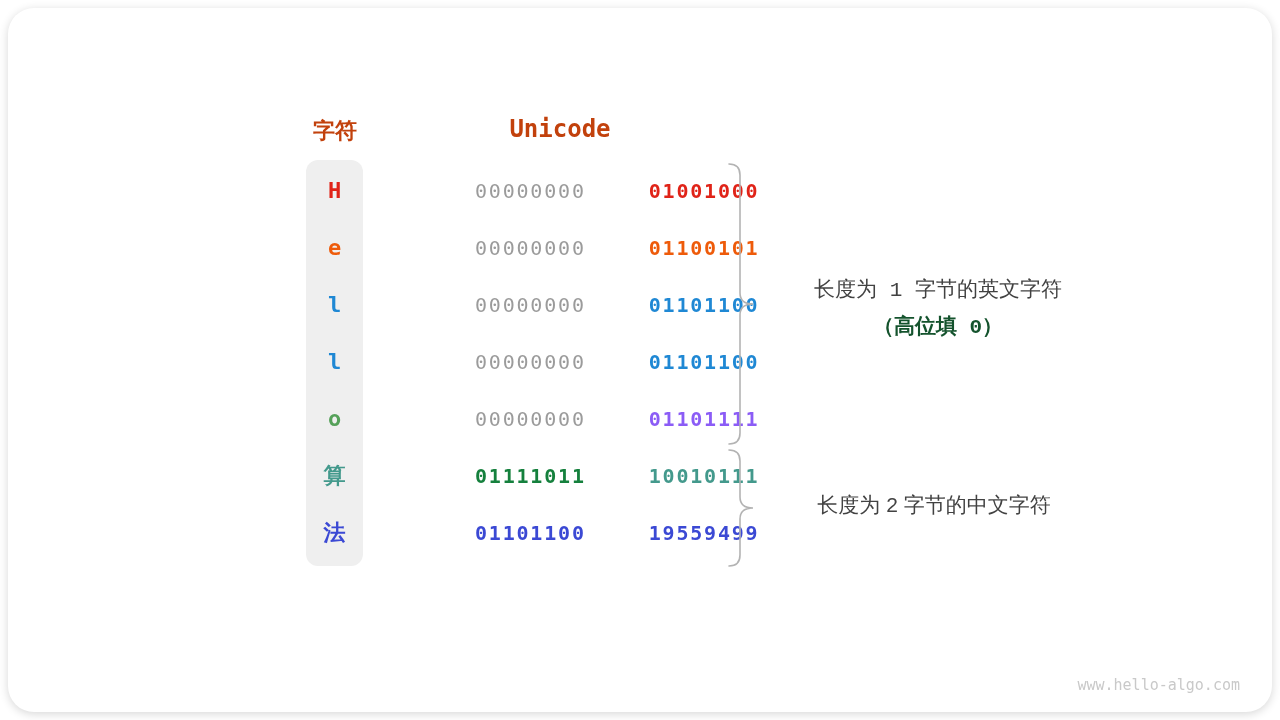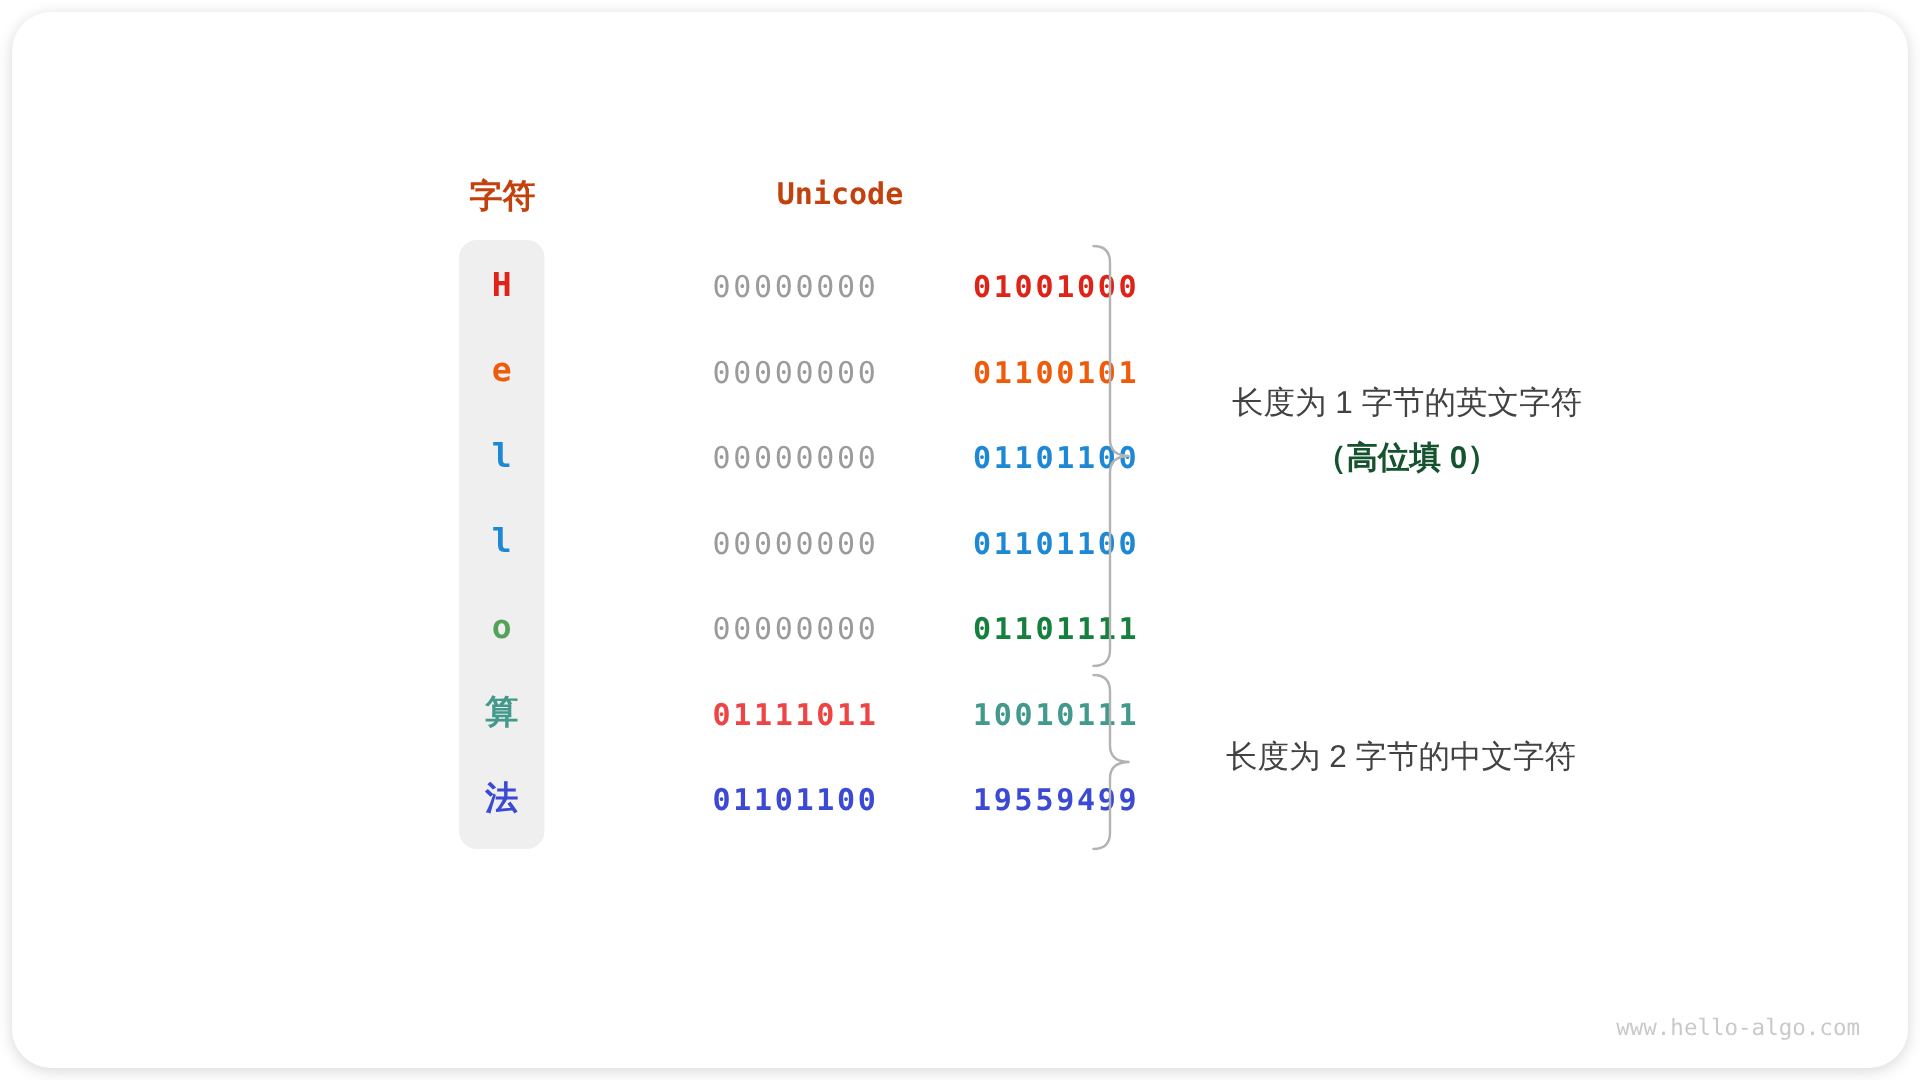--- a/index.html
+++ b/index.html
@@ -23,21 +23,21 @@
     font-weight: bold;
     color: #c2410c;
     line-height: 30px;
   }
   .char-hdr {
     left: 271px; top: 108px; width: 112px;
     font-size: 22px;
   }
   .uni-hdr {
     left: 422px; top: 106px; width: 260px;
-    font-size: 20px;
+    font-size: 24px;
     font-family: "DejaVu Sans Mono", monospace;
   }
   .char-strip {
     position: absolute;
     left: 298px; top: 152px;
     width: 57px; height: 406px;
     background: #efefef;
     border-radius: 12px;
   }
   .char-cell {
@@ -65,21 +65,21 @@
   .byte.bold { font-weight: bold; }
   .brace { position: absolute; }
   .ann {
     position: absolute;
     width: 380px;
     text-align: center;
     font-size: 21px;
     color: #424242;
     line-height: 37px;
   }
-  .ann-english { left: 740px; top: 242px; }
+  .ann-english { left: 740px; top: 264px; font-family: Liberation Mono, monospace; }
   .ann-chinese { left: 736px; top: 478px; }
   .ann .muted {
     color: #14532d;
     font-weight: bold;
   }
   .watermark {
     position: absolute;
     right: 32px; bottom: 18px;
     font-family: "DejaVu Sans Mono", monospace;
     font-size: 15px;
@@ -114,25 +114,25 @@
         <span class="byte bold" style="color: rgb(31, 136, 212);">01101100</span>
       </div>
       <div class="char-cell" style="top: 339px; color: rgb(31, 136, 212);">l</div>
       <div class="byte-group" style="top: 339px;">
         <span class="byte" style="color: rgb(155, 155, 155);">00000000</span>
         <span class="byte bold" style="color: rgb(31, 136, 212);">01101100</span>
       </div>
       <div class="char-cell" style="top: 396px; color: rgb(85, 161, 89);">o</div>
       <div class="byte-group" style="top: 396px;">
         <span class="byte" style="color: rgb(155, 155, 155);">00000000</span>
-        <span class="byte bold" style="color: #15803d;">01101111</span>
+        <span class="byte bold" style="color: #8b5cf6;">01101111</span>
       </div>
       <div class="char-cell" style="top: 453px; color: rgb(67, 153, 140);">算</div>
       <div class="byte-group" style="top: 453px;">
-        <span class="byte bold" style="color: #ef4444;">01111011</span>
+        <span class="byte bold" style="color: #15803d;">01111011</span>
         <span class="byte bold" style="color: rgb(67, 153, 140);">10010111</span>
       </div>
       <div class="char-cell" style="top: 510px; color: rgb(59, 73, 212);">法</div>
       <div class="byte-group" style="top: 510px;">
         <span class="byte bold" style="color: rgb(59, 73, 212);">01101100</span>
         <span class="byte bold" style="color: rgb(59, 73, 212);">19559499</span>
       </div>
     </div>
 
   <svg id="brace-en" class="brace" style="left:719px; top:155px;" width="28" height="282" viewBox="0 0 28 282">

